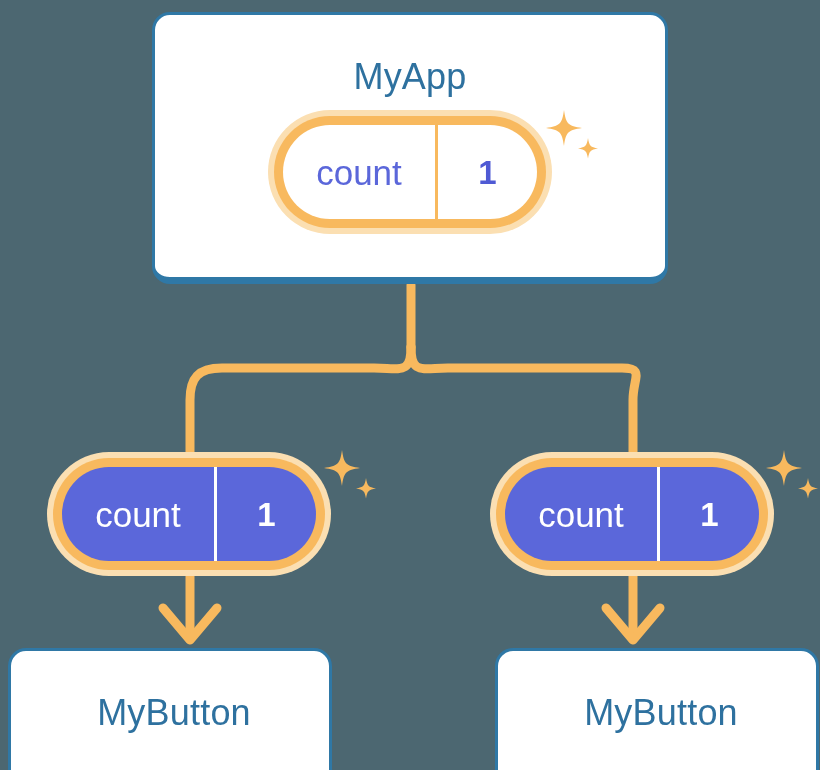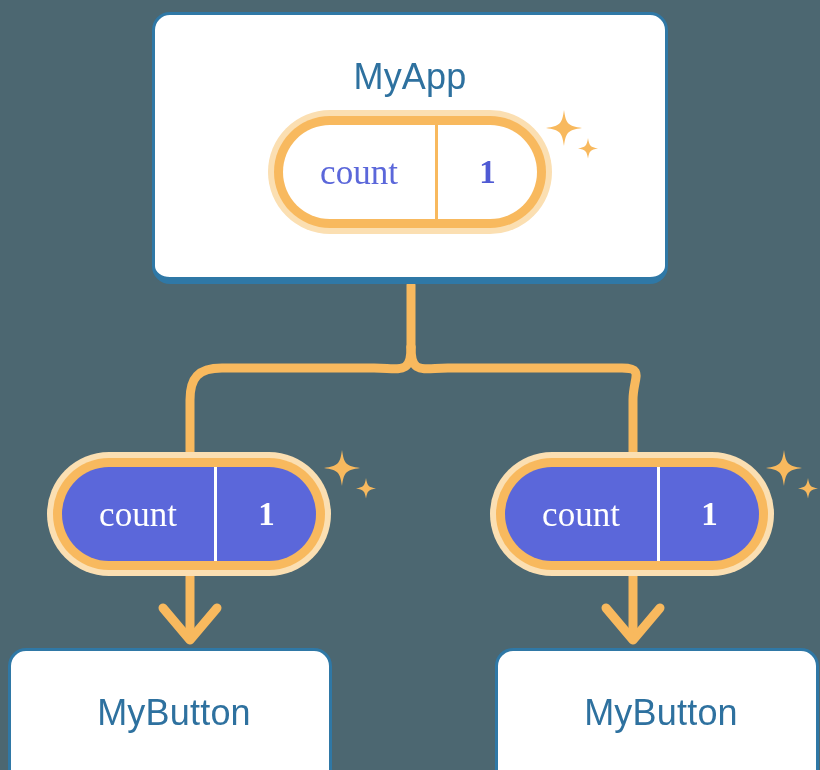--- a/index.html
+++ b/index.html
@@ -116,21 +116,20 @@
     display: flex;
     align-items: stretch;
     overflow: hidden;
   }
   .pill-key, .pill-val {
     display: flex;
     align-items: center;
     justify-content: center;
     line-height: 1;
     white-space: nowrap;
-    font-family: Liberation Serif, serif;
   }
 
   
   #pill-root { left: 268px; top: 110px; }
   #pill-root .pill { width: 284px; height: 124px; }
   #pill-root .pill-body { background: #ffffff; }
   #pill-root .pill-key {
     width: 152px;
     color: #5b67da;
     font-size: 35px;

